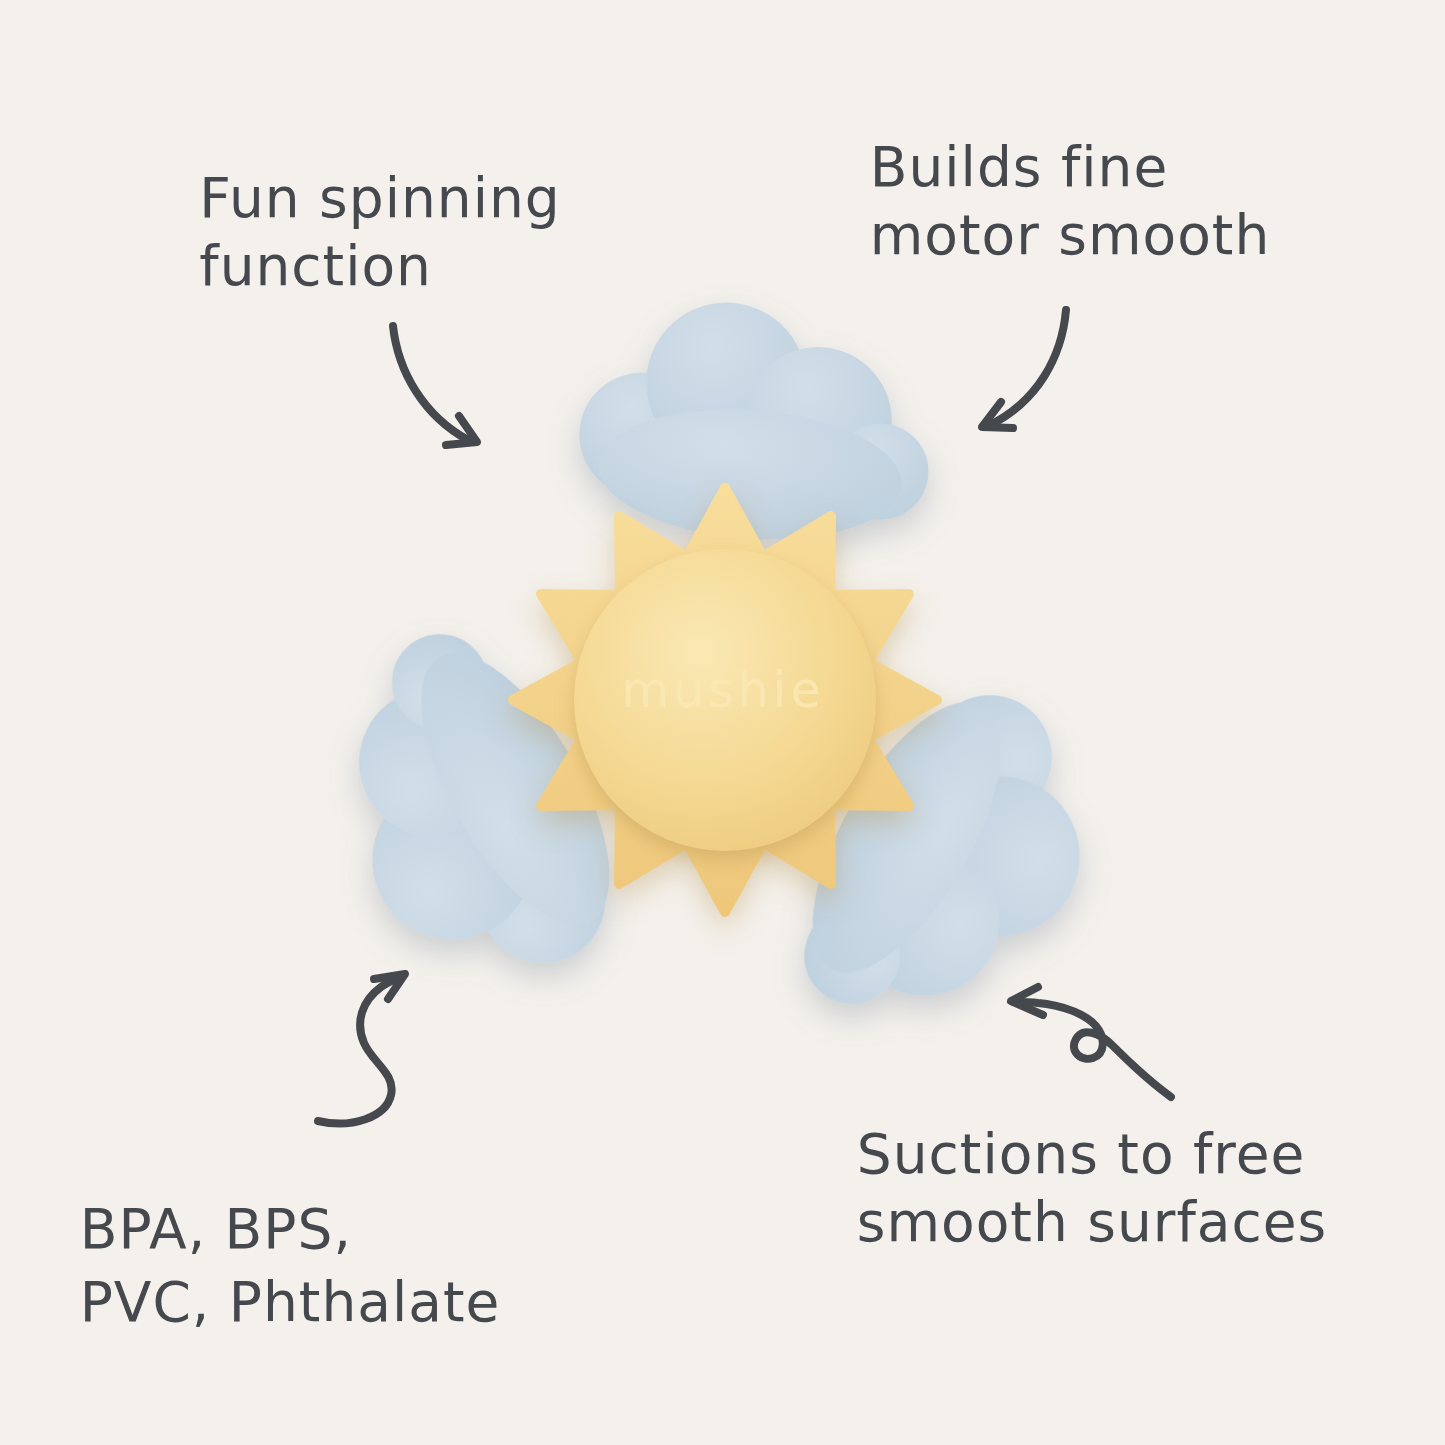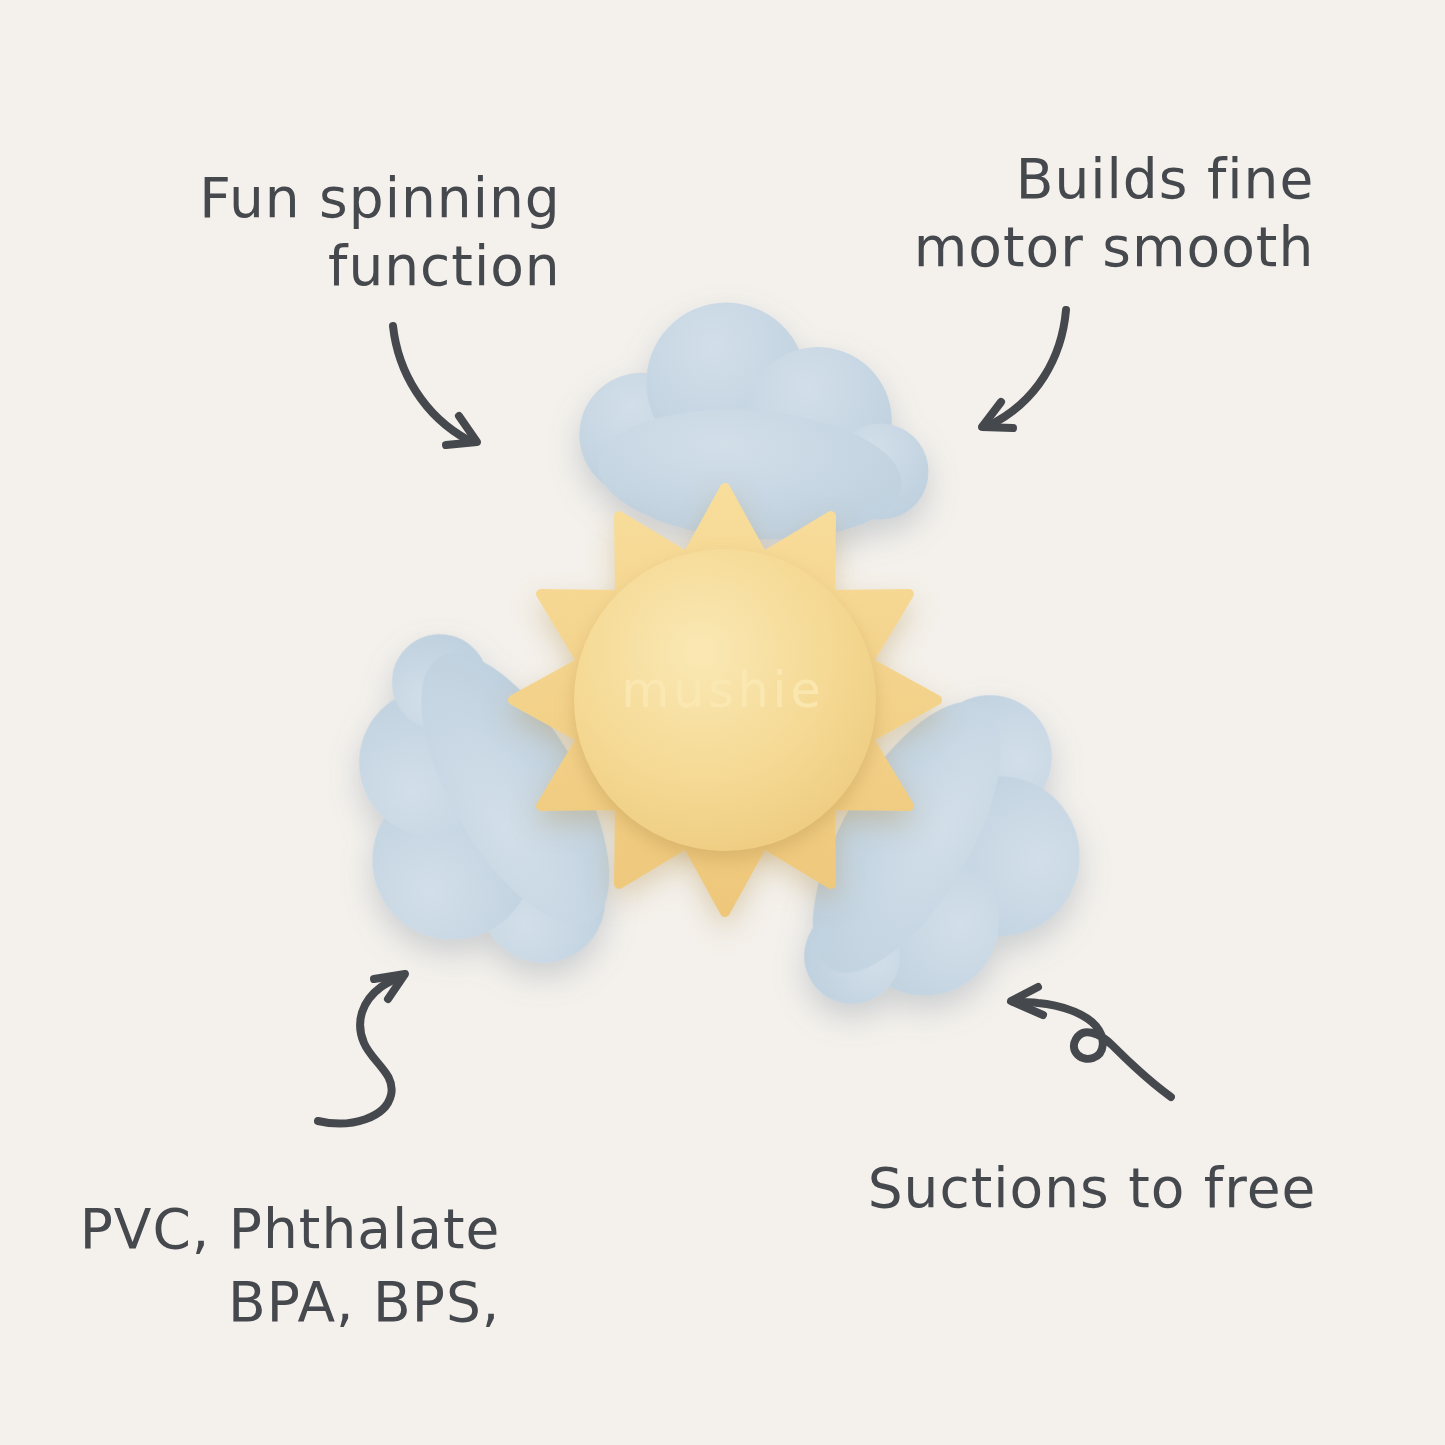--- a/index.html
+++ b/index.html
@@ -12,31 +12,31 @@
     position:relative;
     width:1445px;height:1445px;
     background:var(--background);
     overflow:hidden;
     font-family:"DejaVu Sans","Liberation Sans",sans-serif;
   }
   .scene{position:absolute;left:0;top:0;}
   .callout{
     position:absolute;
     transform:translate(-50%,-50%);
-    text-align:right;
+    text-align:left;
     color:var(--ink);
     font-size:55px;
     font-weight:500;
     letter-spacing:1px;
     line-height:1.23;
     white-space:nowrap;
   }
   .callout .line{display:block;}
   #callout-fun{left:380px;top:233px;}
-  #callout-motor{left:1070px;top:214px;margin-left:44px;}
+  #callout-motor{left:1070px;top:202px;}
   #callout-bpa{left:290px;top:1266px;line-height:1.32;}
   #callout-suction{left:1092px;top:1189px;}
 </style>
 </head>
 <body>
 
 <div class="canvas">
 
   <svg class="scene" width="1445" height="1445" viewBox="0 0 1445 1445">
     <defs>
@@ -122,21 +122,22 @@
     <span class="line">Fun spinning</span>
     <span class="line">function</span>
   </div>
 
   <div class="callout" id="callout-motor">
     <span class="line">Builds fine</span>
     <span class="line">motor smooth</span>
   </div>
 
   <div class="callout" id="callout-bpa">
+    <span class="line">BPA, BPS,</span>
     <span class="line">PVC, Phthalate</span>
-    <span class="line">BPA, BPS,</span>
   </div>
 
   <div class="callout" id="callout-suction">
     <span class="line">Suctions to free</span>
+    <span class="line">smooth surfaces</span>
   </div>
 
 </div>
 
 </body></html>

